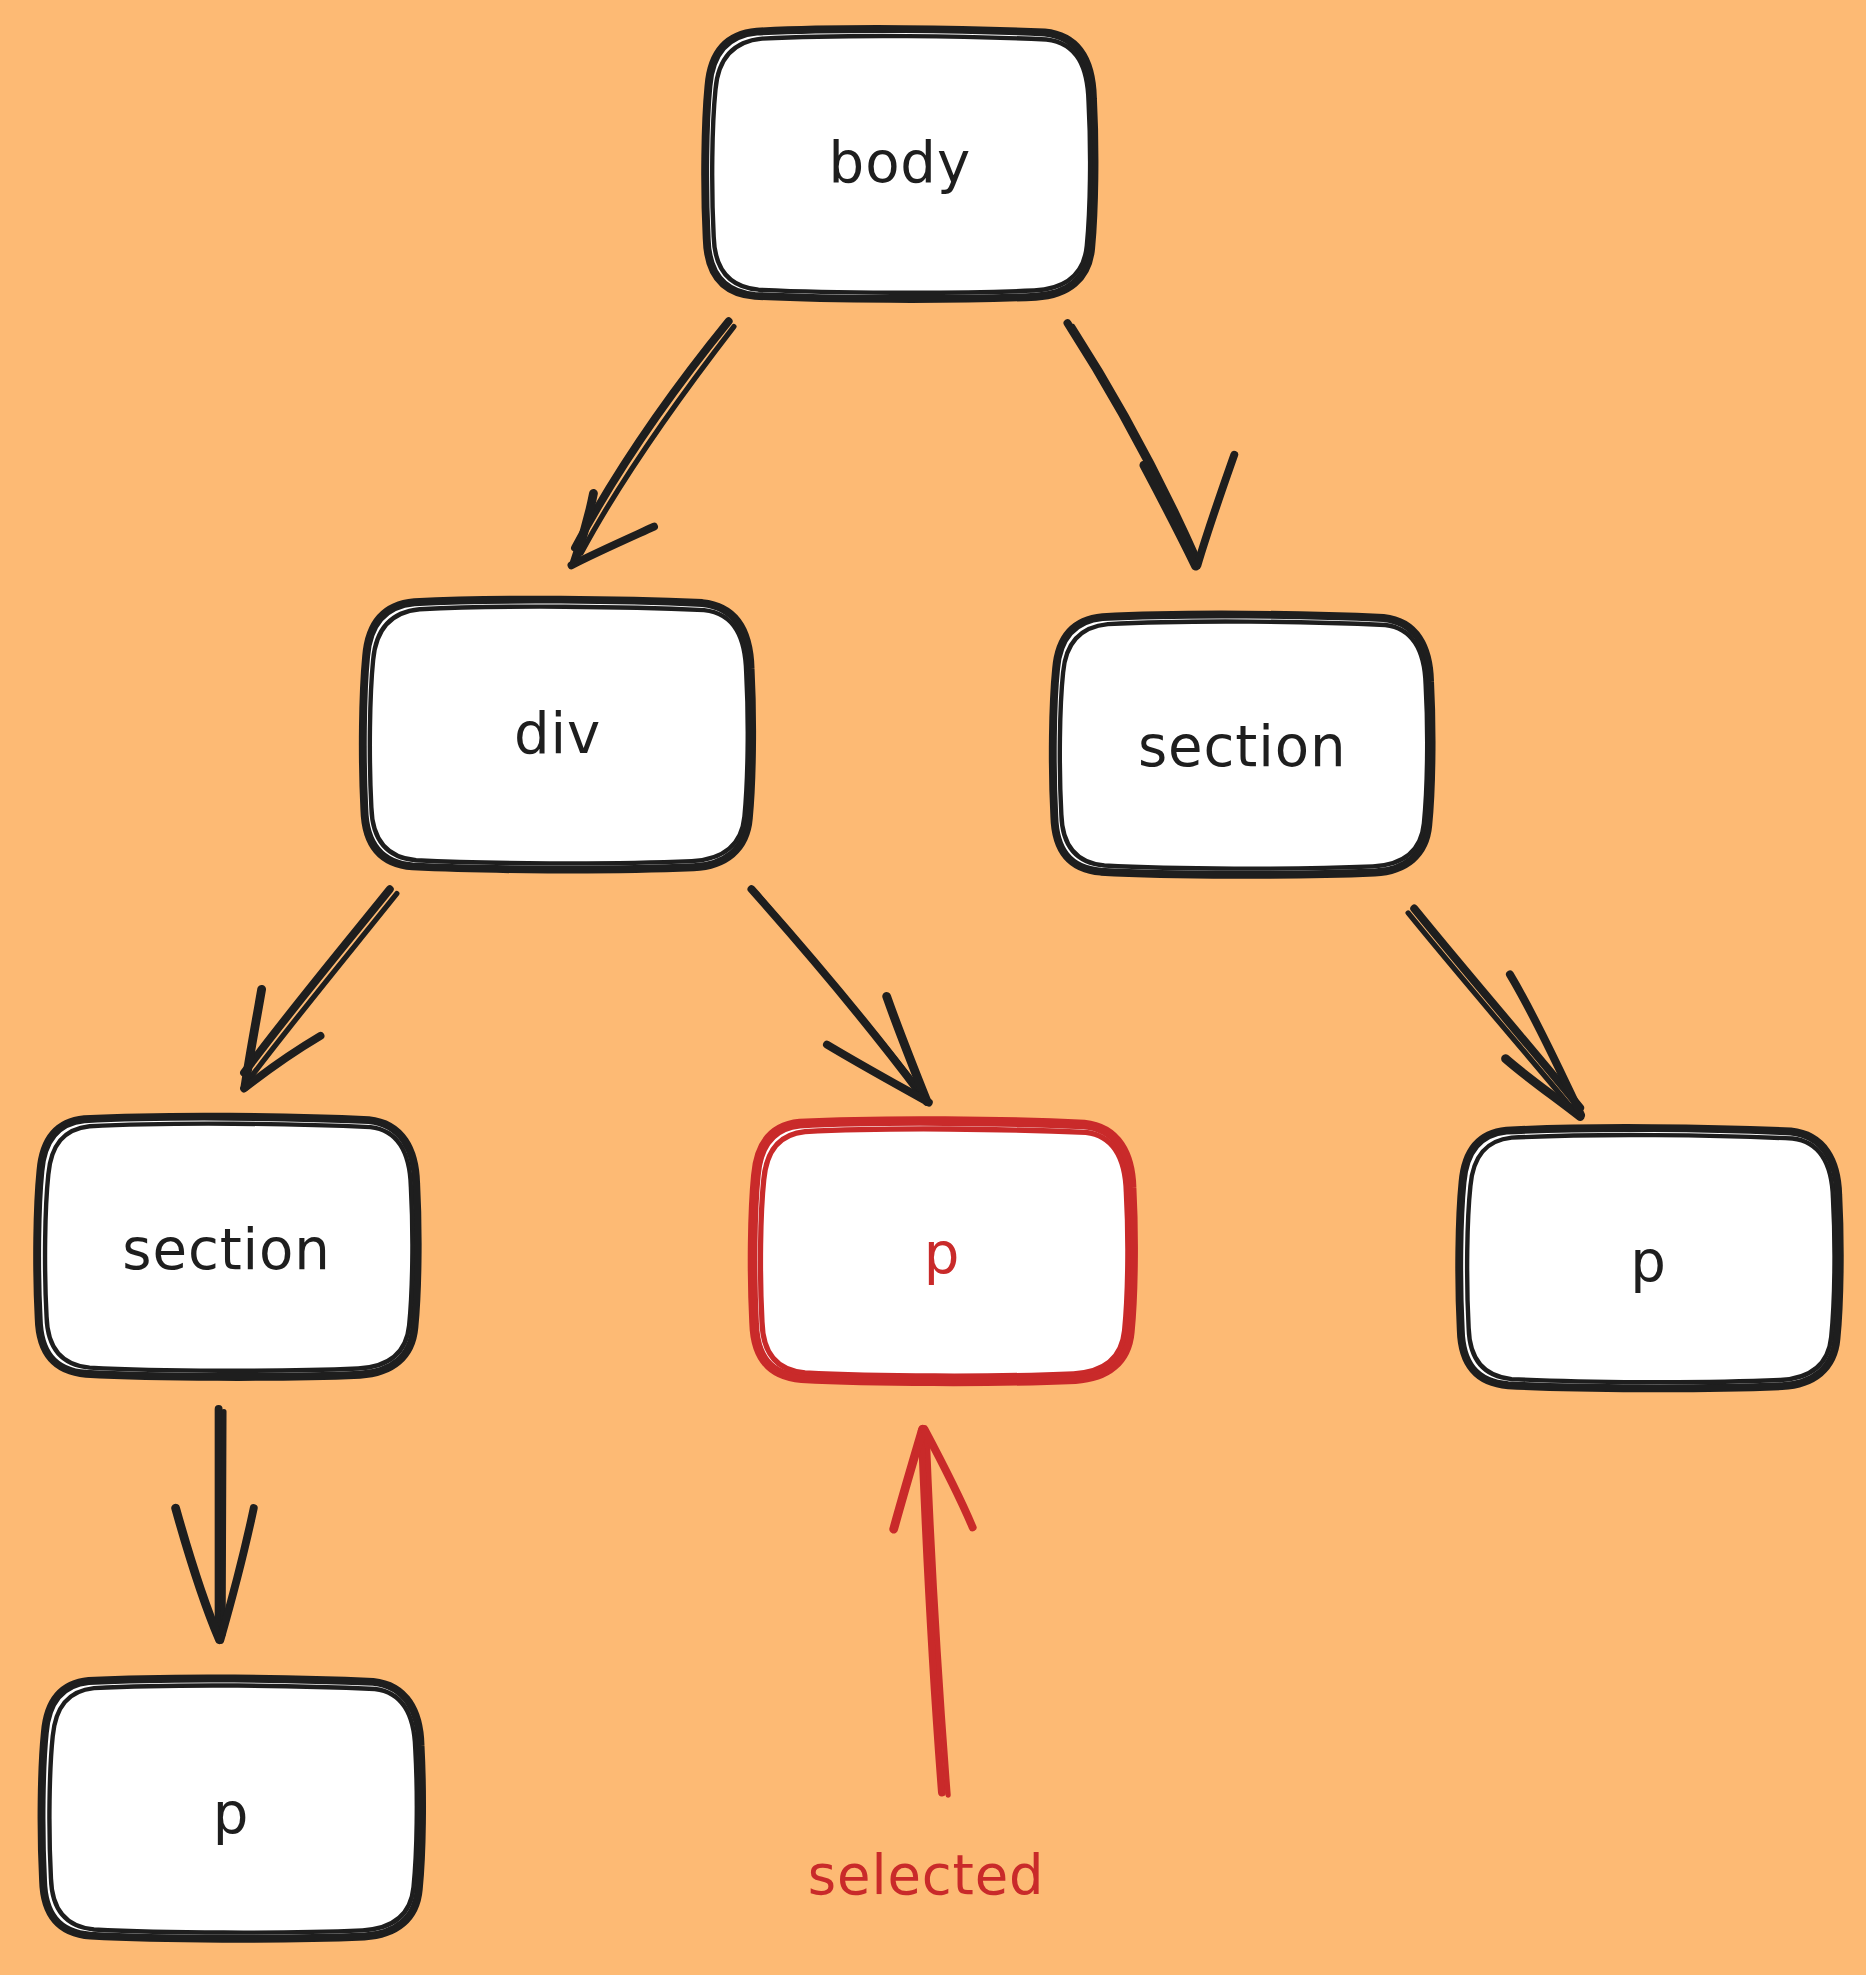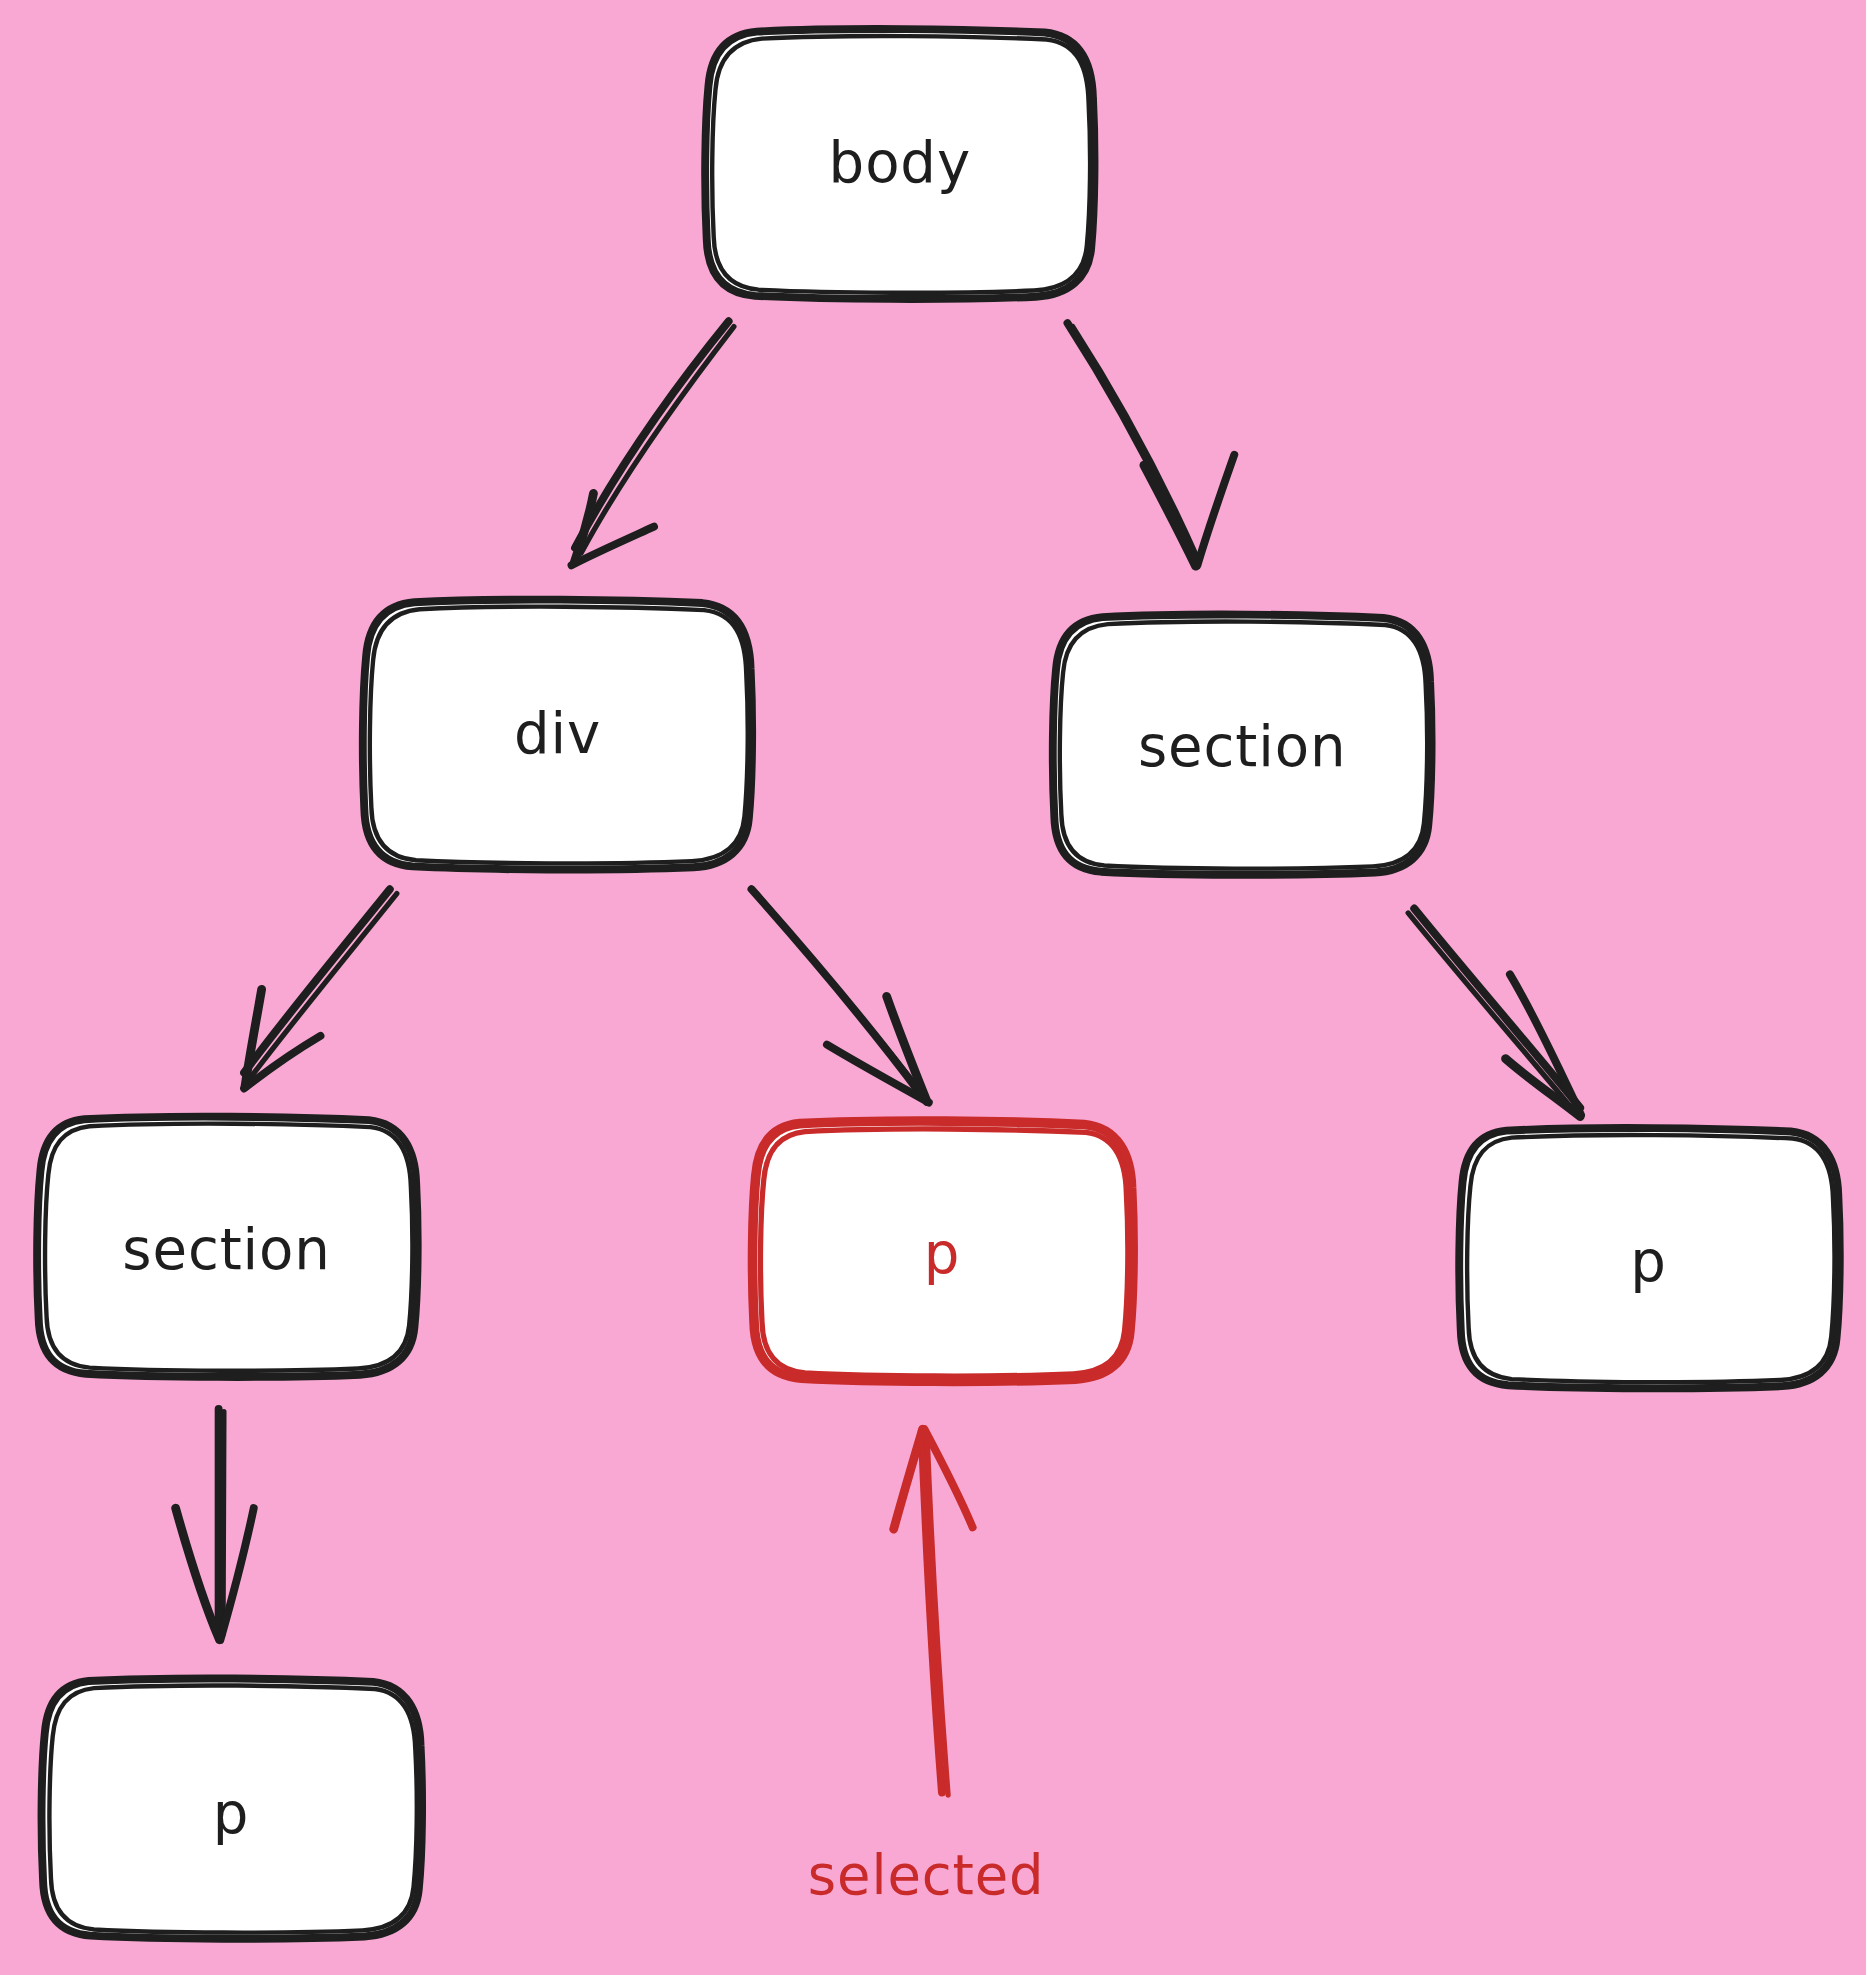--- a/index.html
+++ b/index.html
@@ -7,21 +7,21 @@
     padding: 0;
     background: #ffffff;
   }
   body {
     font-family: "DejaVu Sans", sans-serif;
   }
   #canvas-wrap {
     position: relative;
     width: 1866px;
     height: 1976px;
-    background: #f9a8d4;
+    background: #fdba74;
     overflow: hidden;
   }
   svg#diagram {
     position: absolute;
     top: 0; left: 0;
     width: 1869px;
     height: 1976px;
     display: block;
   }
   .node-label {

